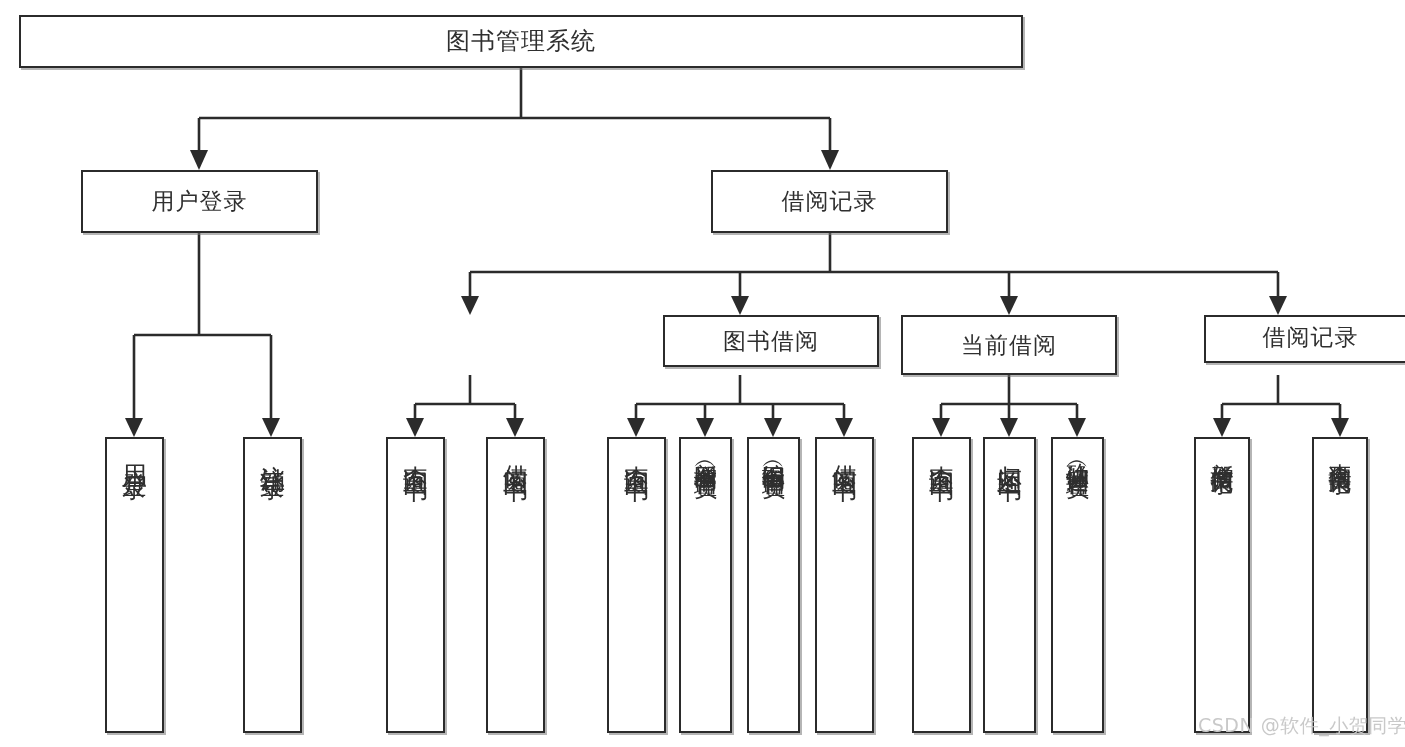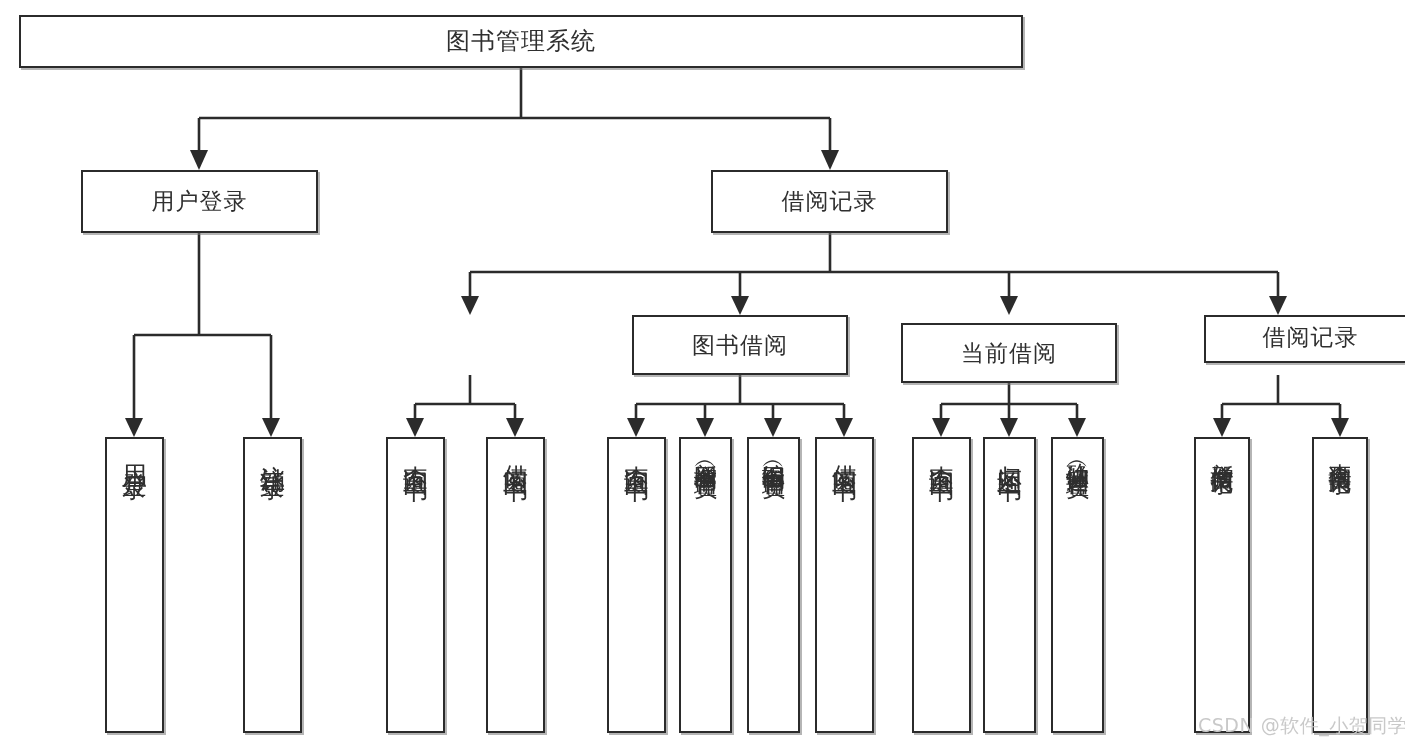--- a/index.html
+++ b/index.html
@@ -127,24 +127,24 @@
     <span class="lbl">图书管理系统</span>
   </div>
 
   <div class="node h-node" style="left:81px;top:170px;width:237px;height:63px;">
     <span class="lbl">用户登录</span>
   </div>
   <div class="node h-node" style="left:711px;top:170px;width:237px;height:63px;">
     <span class="lbl">借阅记录</span>
   </div>
 
-  <div class="node h-node" style="left:632px;top:315px;width:216px;height:60px;">
+  <div class="node h-node" style="left:663px;top:315px;width:216px;height:52px;">
     <span class="lbl">图书借阅</span>
   </div>
-  <div class="node h-node" style="left:901px;top:315px;width:216px;height:60px;margin-top:8px;">
+  <div class="node h-node" style="left:901px;top:315px;width:216px;height:60px;">
     <span class="lbl">当前借阅</span>
   </div>
   <div class="node h-node" style="left:1204px;top:315px;width:213px;height:48px;font-family:Liberation Mono, monospace;">
     <span class="lbl">借阅记录</span>
   </div>
 
   <div class="node leaf" style="left:105px;top:437px;width:59px;height:296px;">
     <span class="lbl">用户登录</span>
   </div>
   <div class="node leaf" style="left:243px;top:437px;width:59px;height:296px;">

